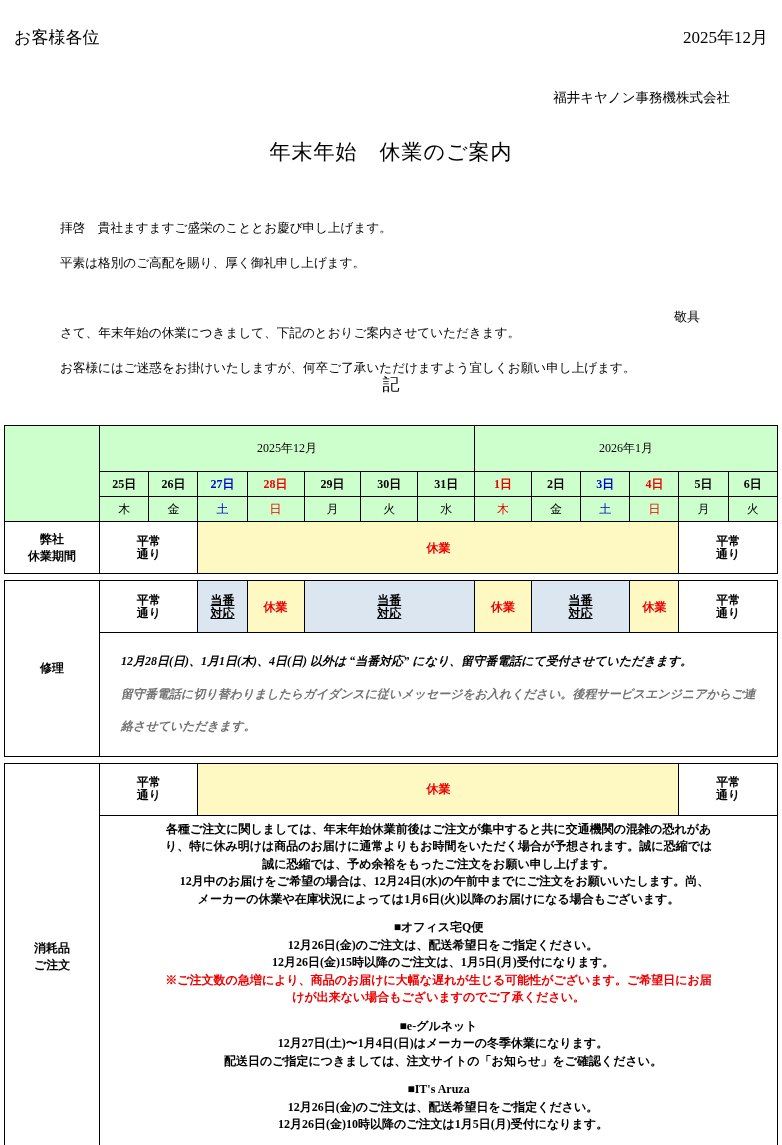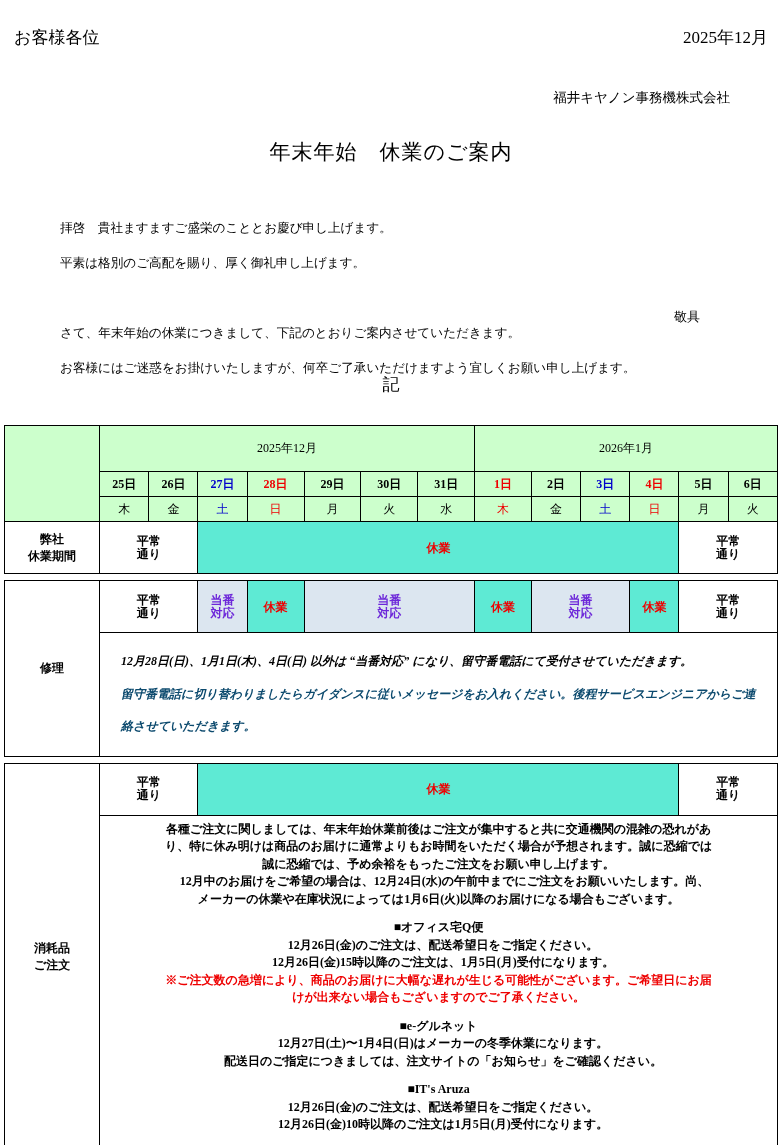--- a/index.html
+++ b/index.html
@@ -95,28 +95,28 @@
     font-size: 12px;
     padding: 1px 2px;
     box-sizing: border-box;
   }
   .spacer-row td {
     border: none !important;
     height: 7px;
     padding: 0 !important;
   }
   .green { background: #ccffcc; }
-  .pink  { background: #5eead4; }
+  .pink  { background: #fef9c3; }
   .bluec { background: #dce6f0; }
   .white { background: #ffffff; }
 
   .sat { color: #0000cc; }
   .sun { color: #ee0000; }
   .red { color: #ee0000; }
-  .blue { color: #6d28d9; }
+  .blue { color: #000000; text-decoration: underline; }
 
   .month-cell { font-size: 13px; height: 46px; }
   .day-cell   { font-size: 12.5px; height: 25px; font-weight: bold; }
   .dow-cell   { font-size: 13px; height: 25px; }
 
   .rowlabel {
     font-size: 13px;
     font-weight: bold;
     line-height: 17px;
     margin-top: 16px;
@@ -132,21 +132,21 @@
     line-height: 14px;
   }
   .note {
     text-align: left !important;
     padding: 4px 4px 5px 5px !important;
     font-size: 12.2px;
     line-height: 16.5px;
     font-weight: bold;
   }
   .note p { margin: 16px; font-style: italic; }
-  .noteblue { color: #0c4a6e; }
+  .noteblue { color: #737373; }
 
   .longnote {
     text-align: center;
     padding: 5px 6px 8px 6px !important;
     font-size: 12.4px;
     line-height: 17.5px;
     font-weight: bold;
   }
   .longnote p { margin: 0; }
   .indent { text-indent: 1em; }

